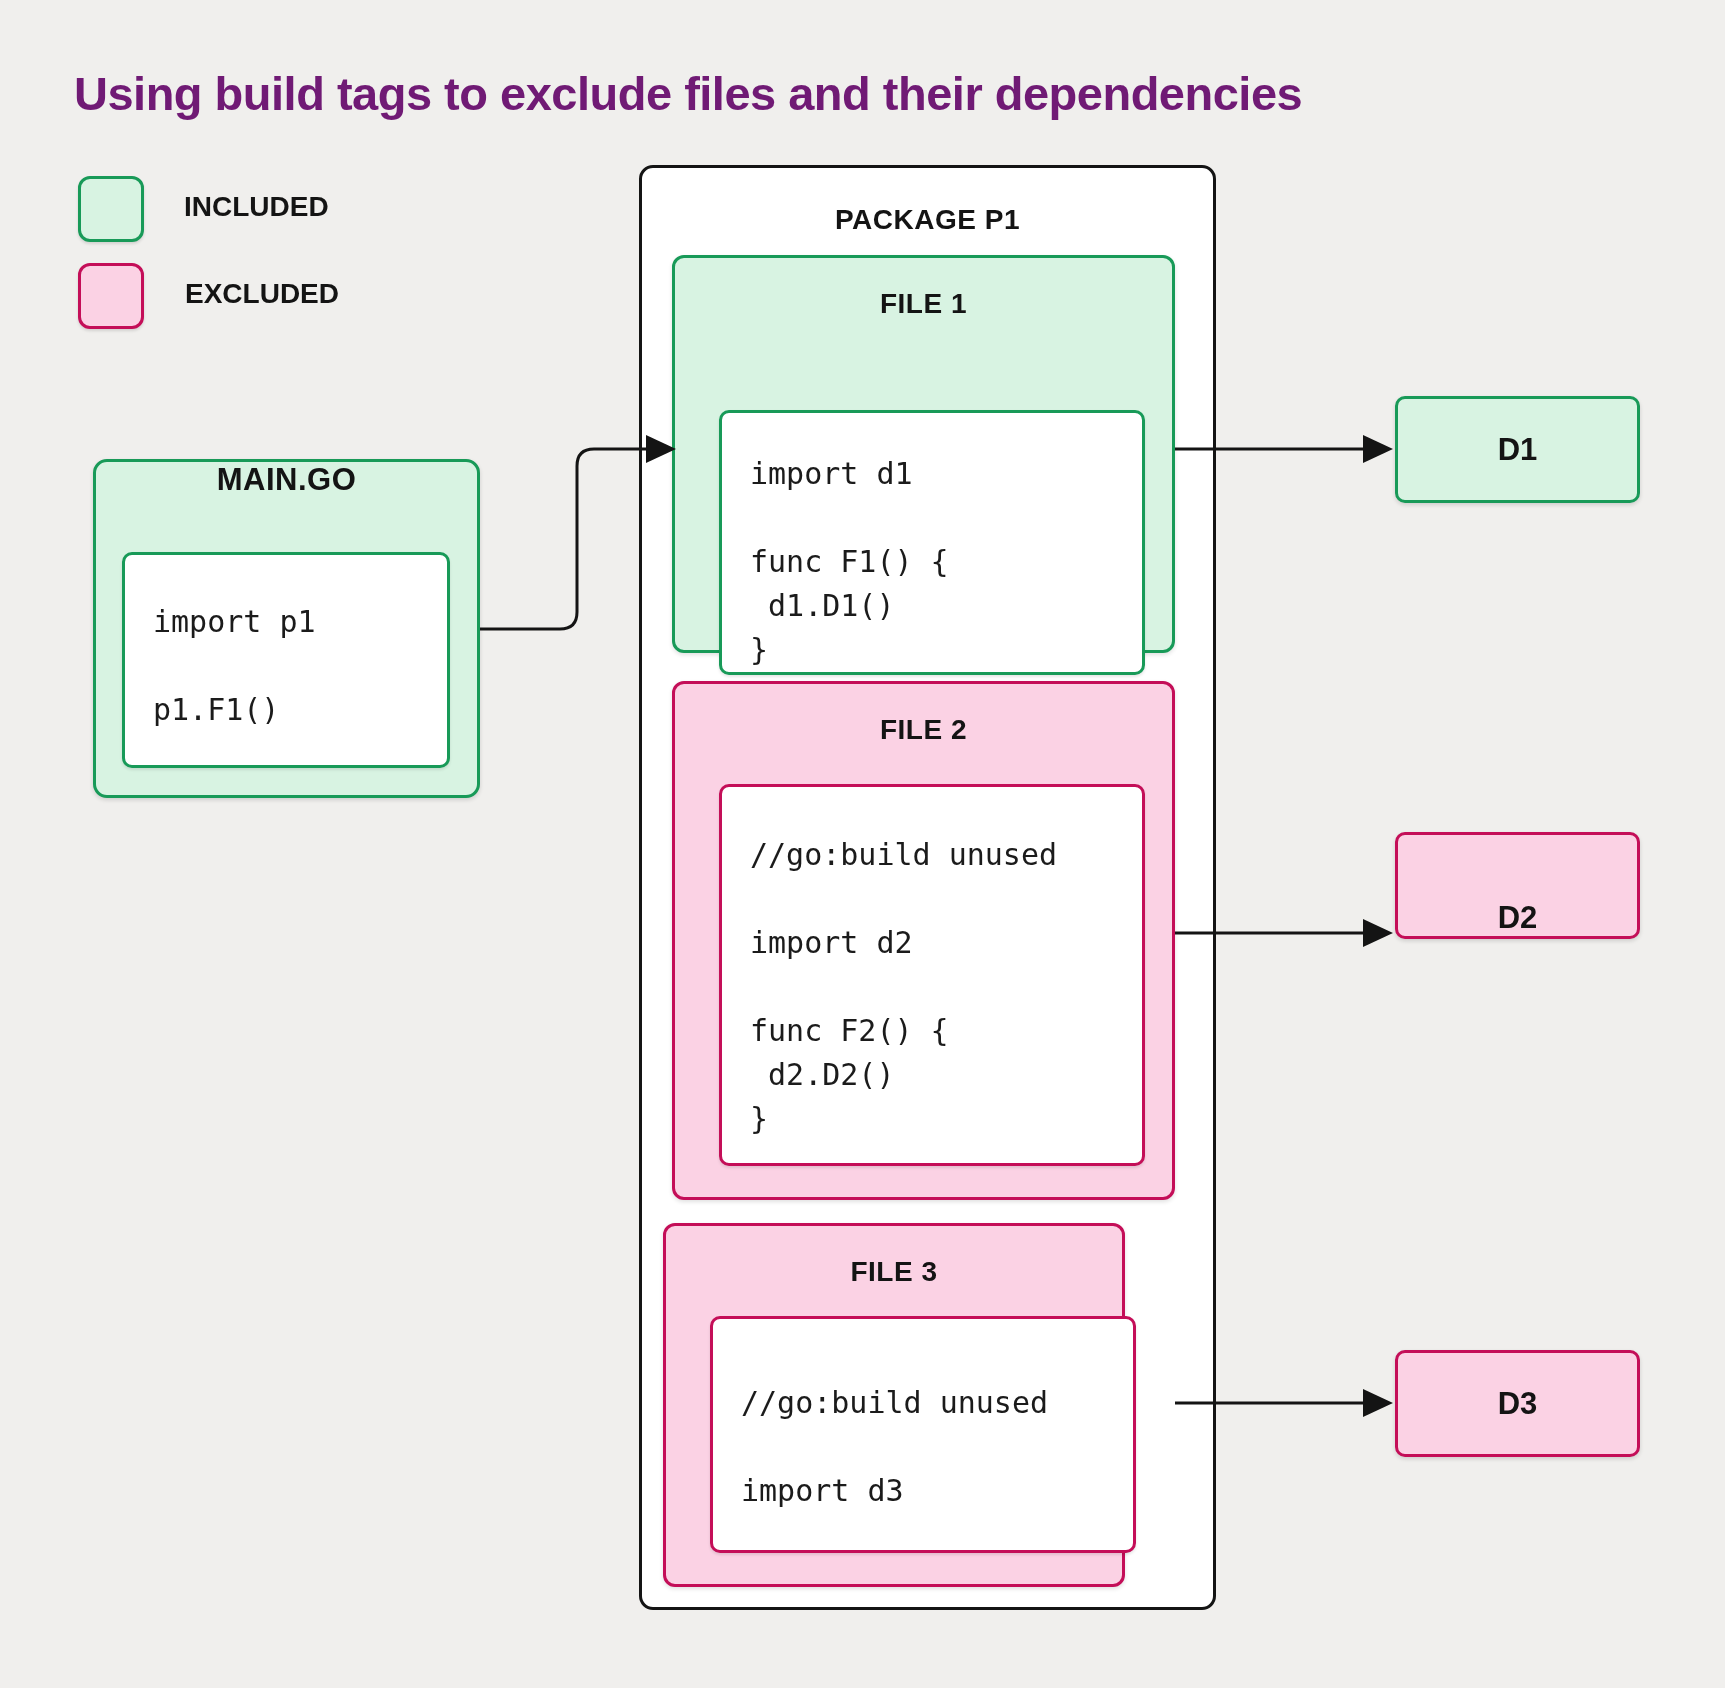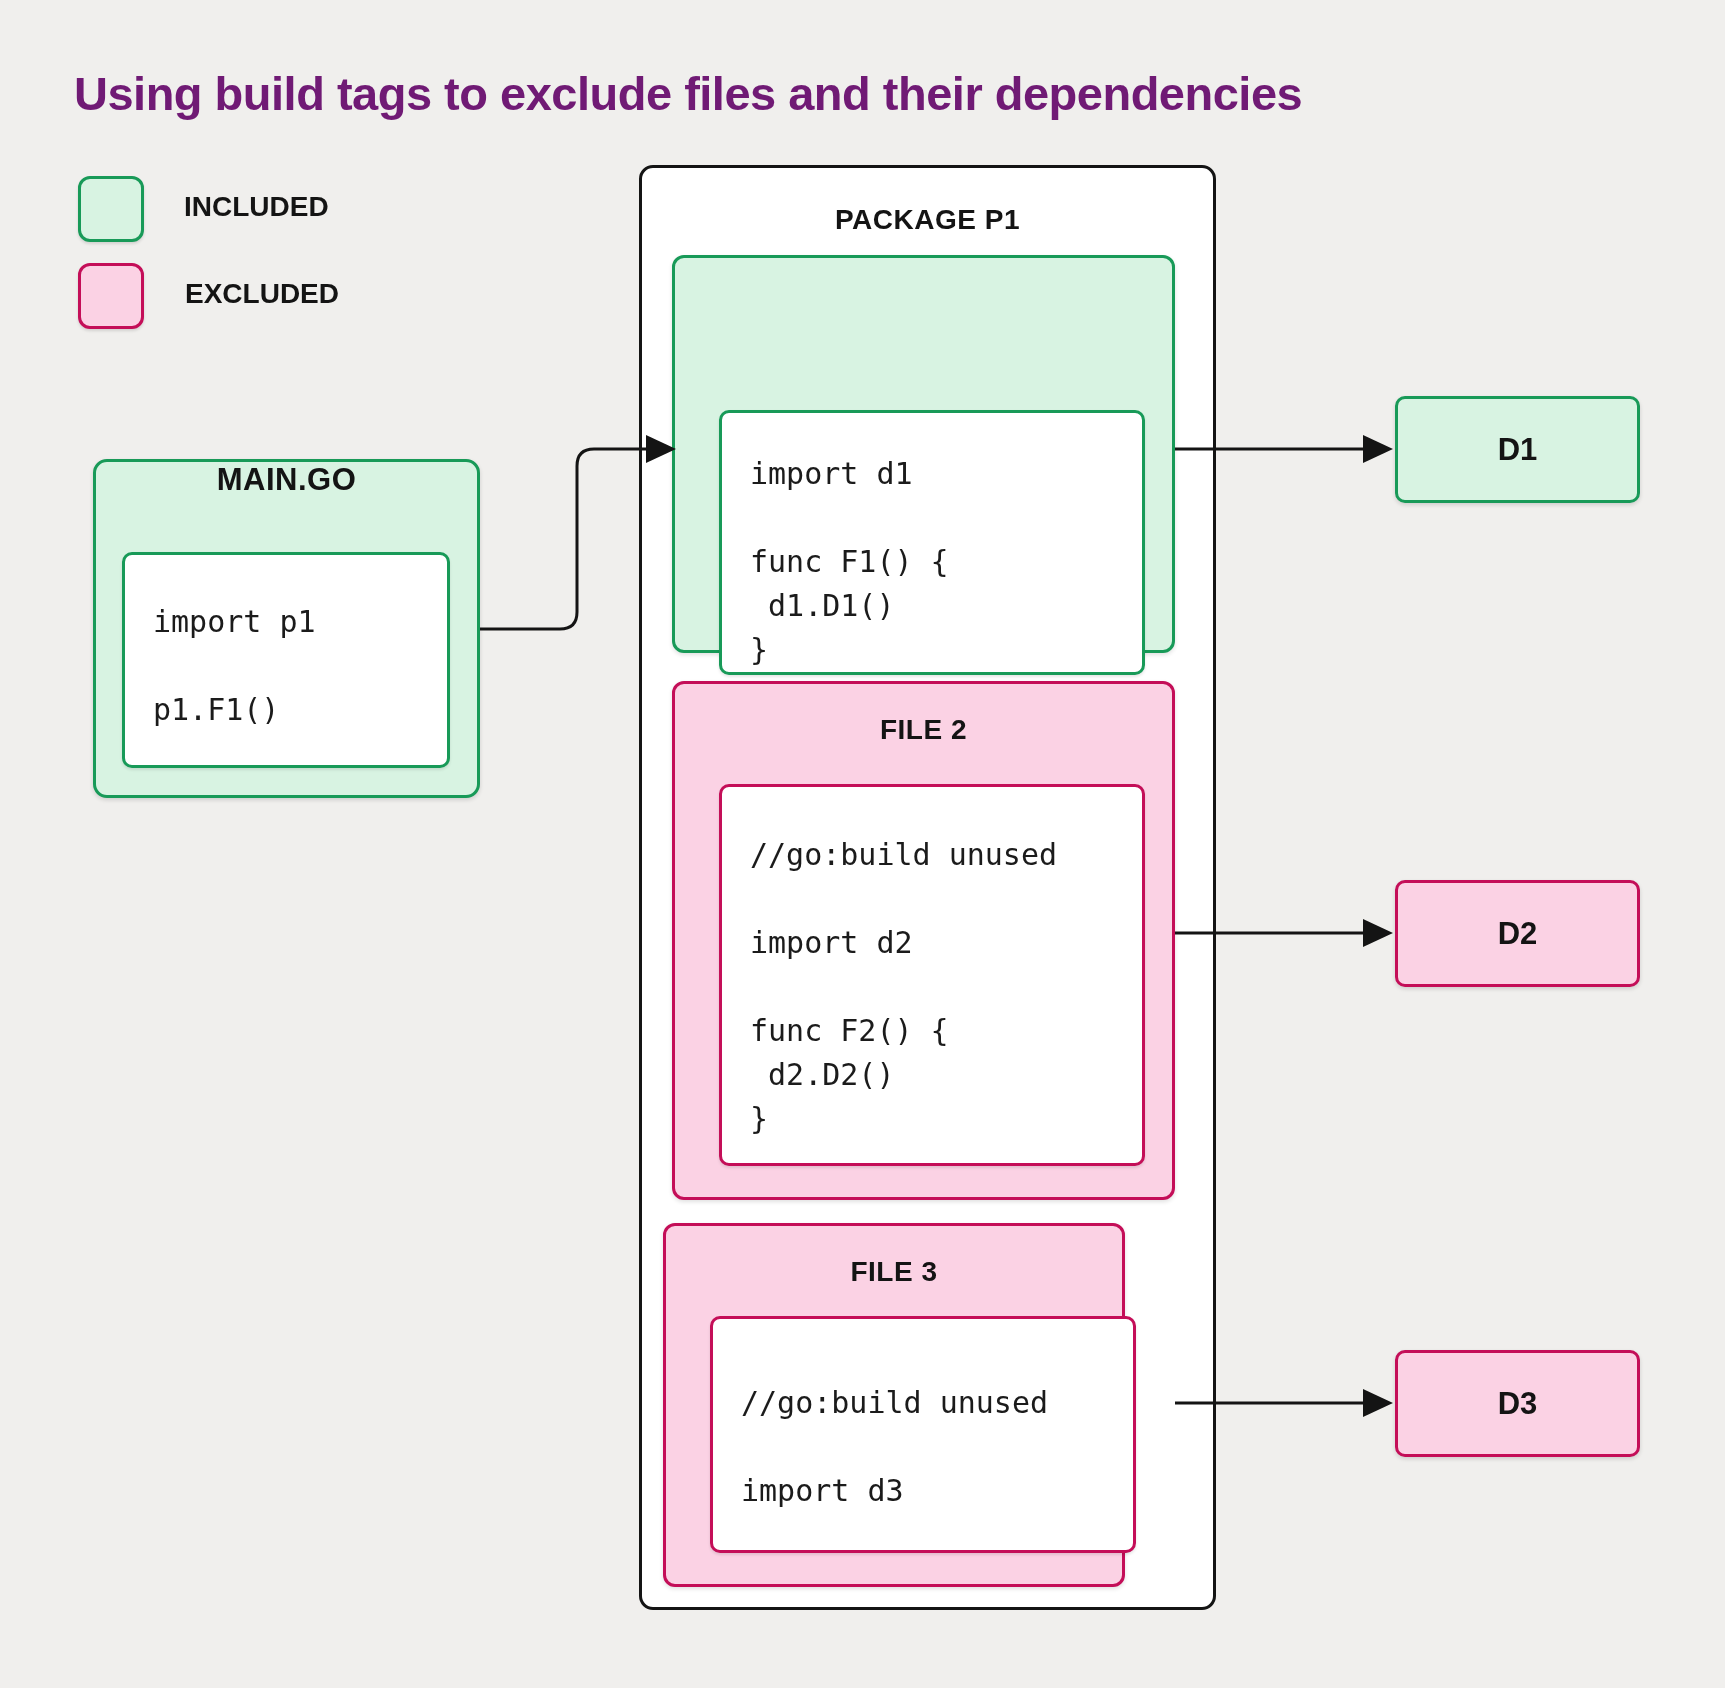--- a/index.html
+++ b/index.html
@@ -127,21 +127,21 @@
     display: flex;
     align-items: center;
     justify-content: center;
     font-size: 31px;
     font-weight: bold;
     box-shadow: 0 2px 4px rgba(0,0,0,0.14);
   }
   .dep-box.included { background: #d8f3e2; border: 3px solid #189a58; }
   .dep-box.excluded { background: #fbd2e4; border: 3px solid #c40e58; }
   .dep-1 { left: 1395px; top: 396px; }
-  .dep-2 { left: 1395px; top: 880px; }
+  .dep-2 { left: 1395px; top: 832px; align-items: flex-end; }
   .dep-3 { left: 1395px; top: 1350px; }
 
   
   .arrows {
     position: absolute;
     left: 0; top: 0;
     width: 1725px;
     height: 1688px;
     pointer-events: none;
   }
@@ -166,20 +166,21 @@
     <div class="box-header">MAIN.GO</div>
     <div class="code-box included">import p1
 
 p1.F1()</div>
   </div>
 
   <div class="package-box">
     <div class="box-header">PACKAGE P1</div>
 
     <div class="file-box included file-1">
+      <div class="box-header">FILE 1</div>
       <div class="code-box included">import d1
 
 func F1() {
  d1.D1()
 }</div>
     </div>
 
     <div class="file-box excluded file-2">
       <div class="box-header">FILE 2</div>
       <div class="code-box excluded">//go:build unused

